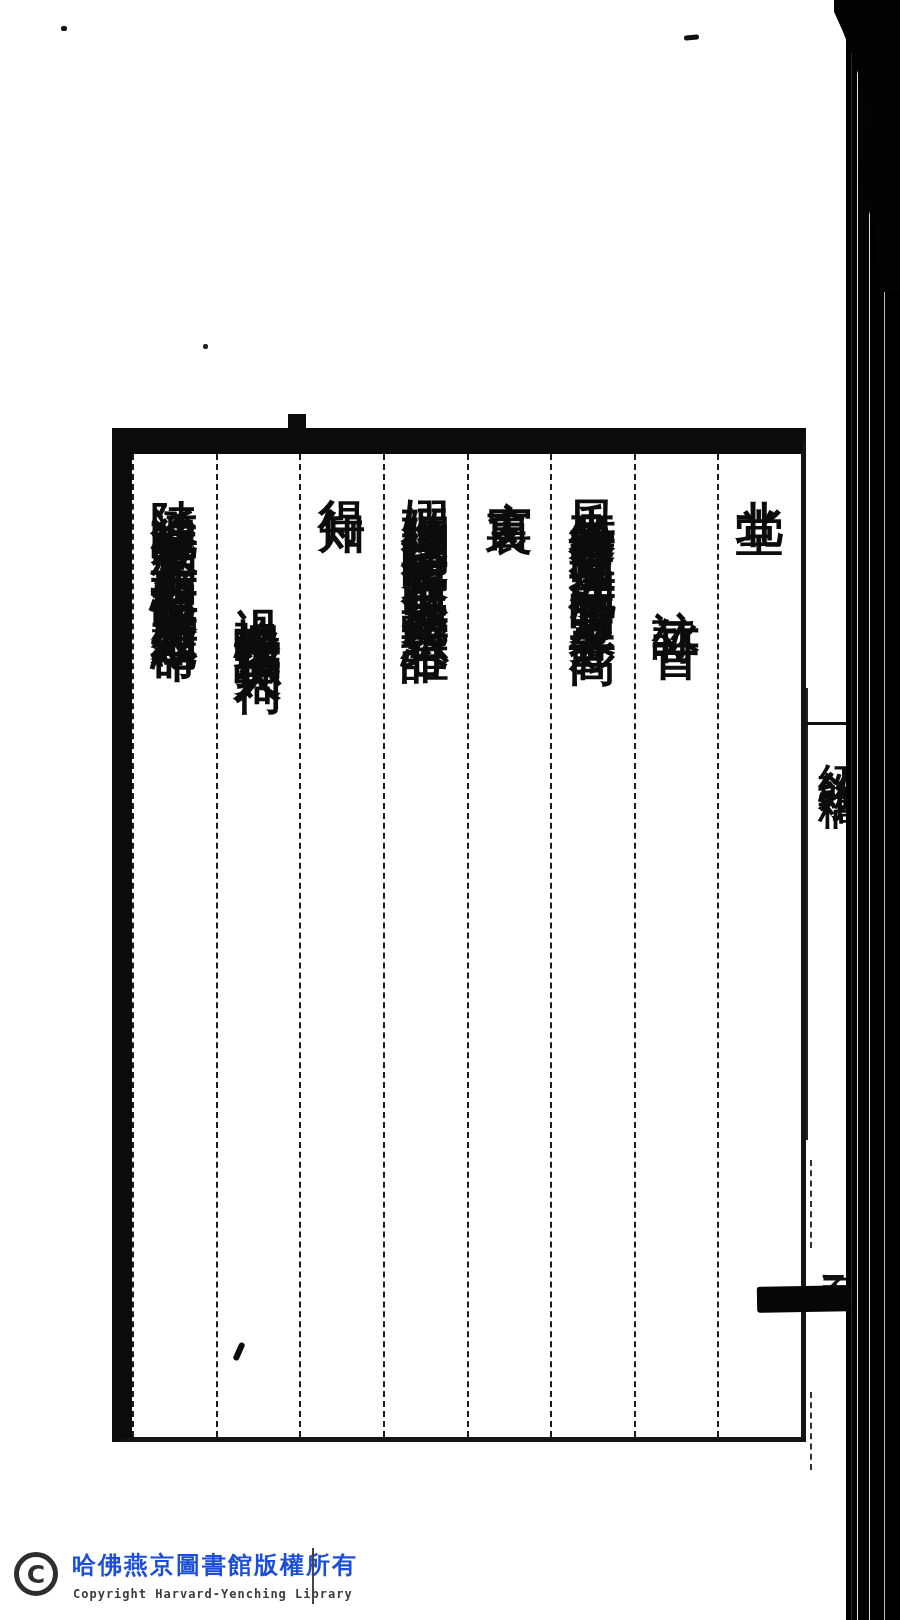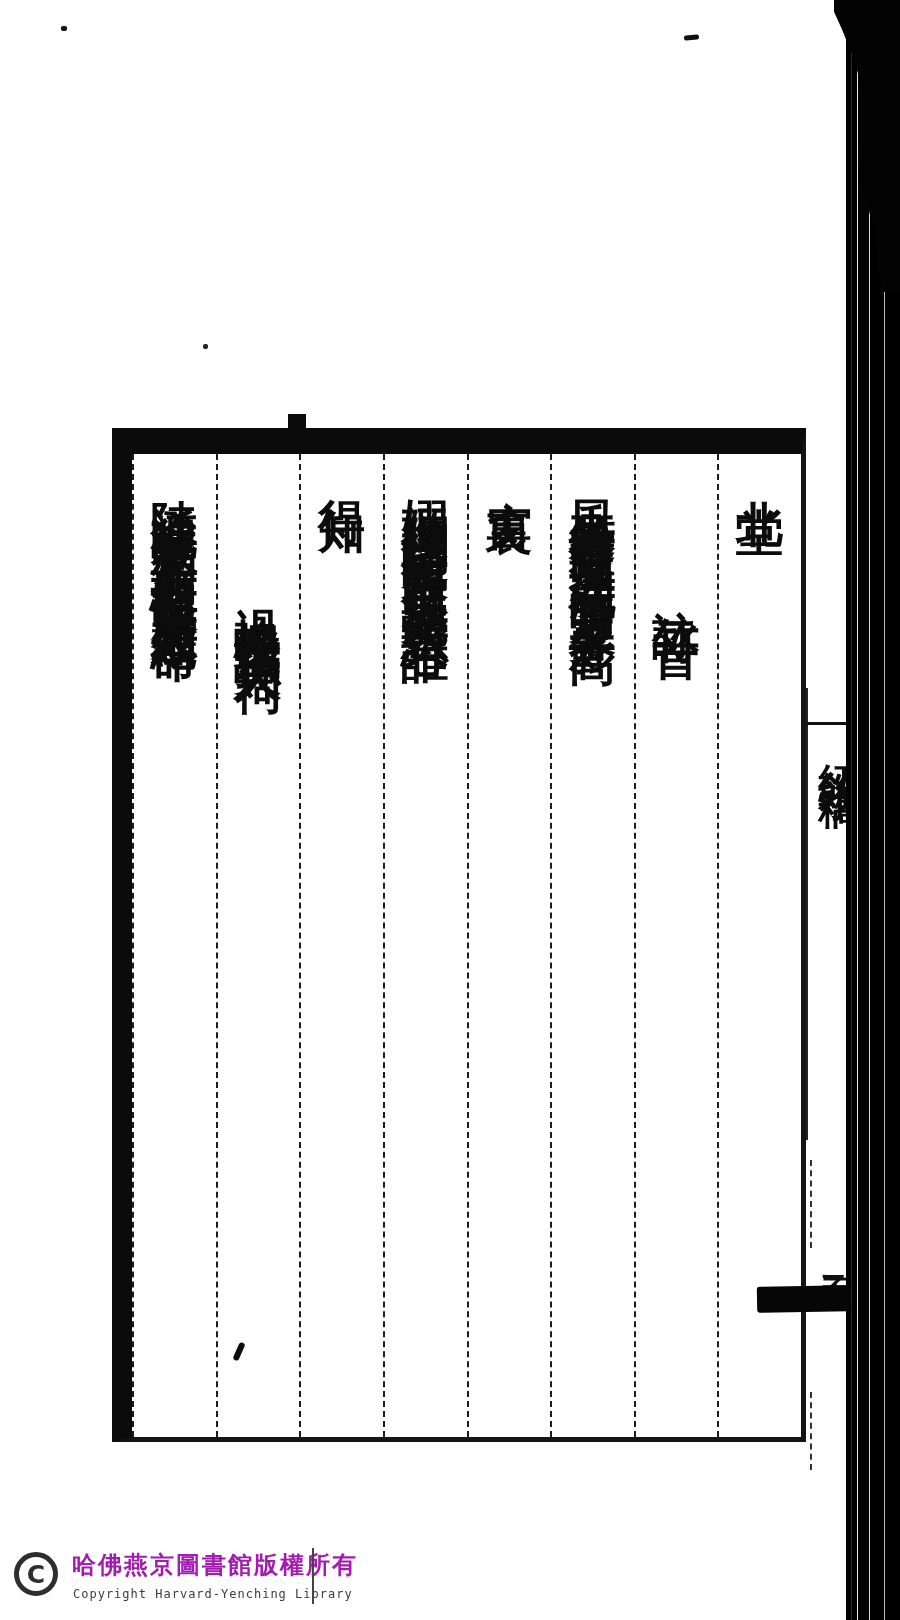--- a/index.html
+++ b/index.html
@@ -76,26 +76,26 @@
   .c-circle{
     left:14px;top:1552px;width:44px;height:44px;box-sizing:border-box;
     border:5px solid #2e2e2e;border-radius:50%;
     display:flex;align-items:center;justify-content:center;
     font-family:"DejaVu Sans", sans-serif;
     font-size:25px;font-weight:bold;color:#2e2e2e;
   }
   .stamp-cn{
     left:72px;top:1549px;
     font-family:"DejaVu Sans", sans-serif;
-    font-size:24px;letter-spacing:2px;font-weight:bold;color:#a21caf;
+    font-size:24px;letter-spacing:2px;font-weight:bold;color:#1d4ed8;
   }
   .stamp-en{
     left:73px;top:1587px;
     font-family:"DejaVu Sans Mono", monospace;
-    font-size:12px;letter-spacing:1px;font-weight:normal;color:#3c3c3c;
+    font-size:12px;letter-spacing:1px;font-weight:bold;color:#3c3c3c;
   }
   .stamp-divider{left:312px;top:1548px;width:2px;height:56px;background:#444;}
 </style>
 </head>
 <body>
 
 <div class="abs frame">
   <div class="cols">
     <div class="col">
       <span>北堂</span>

